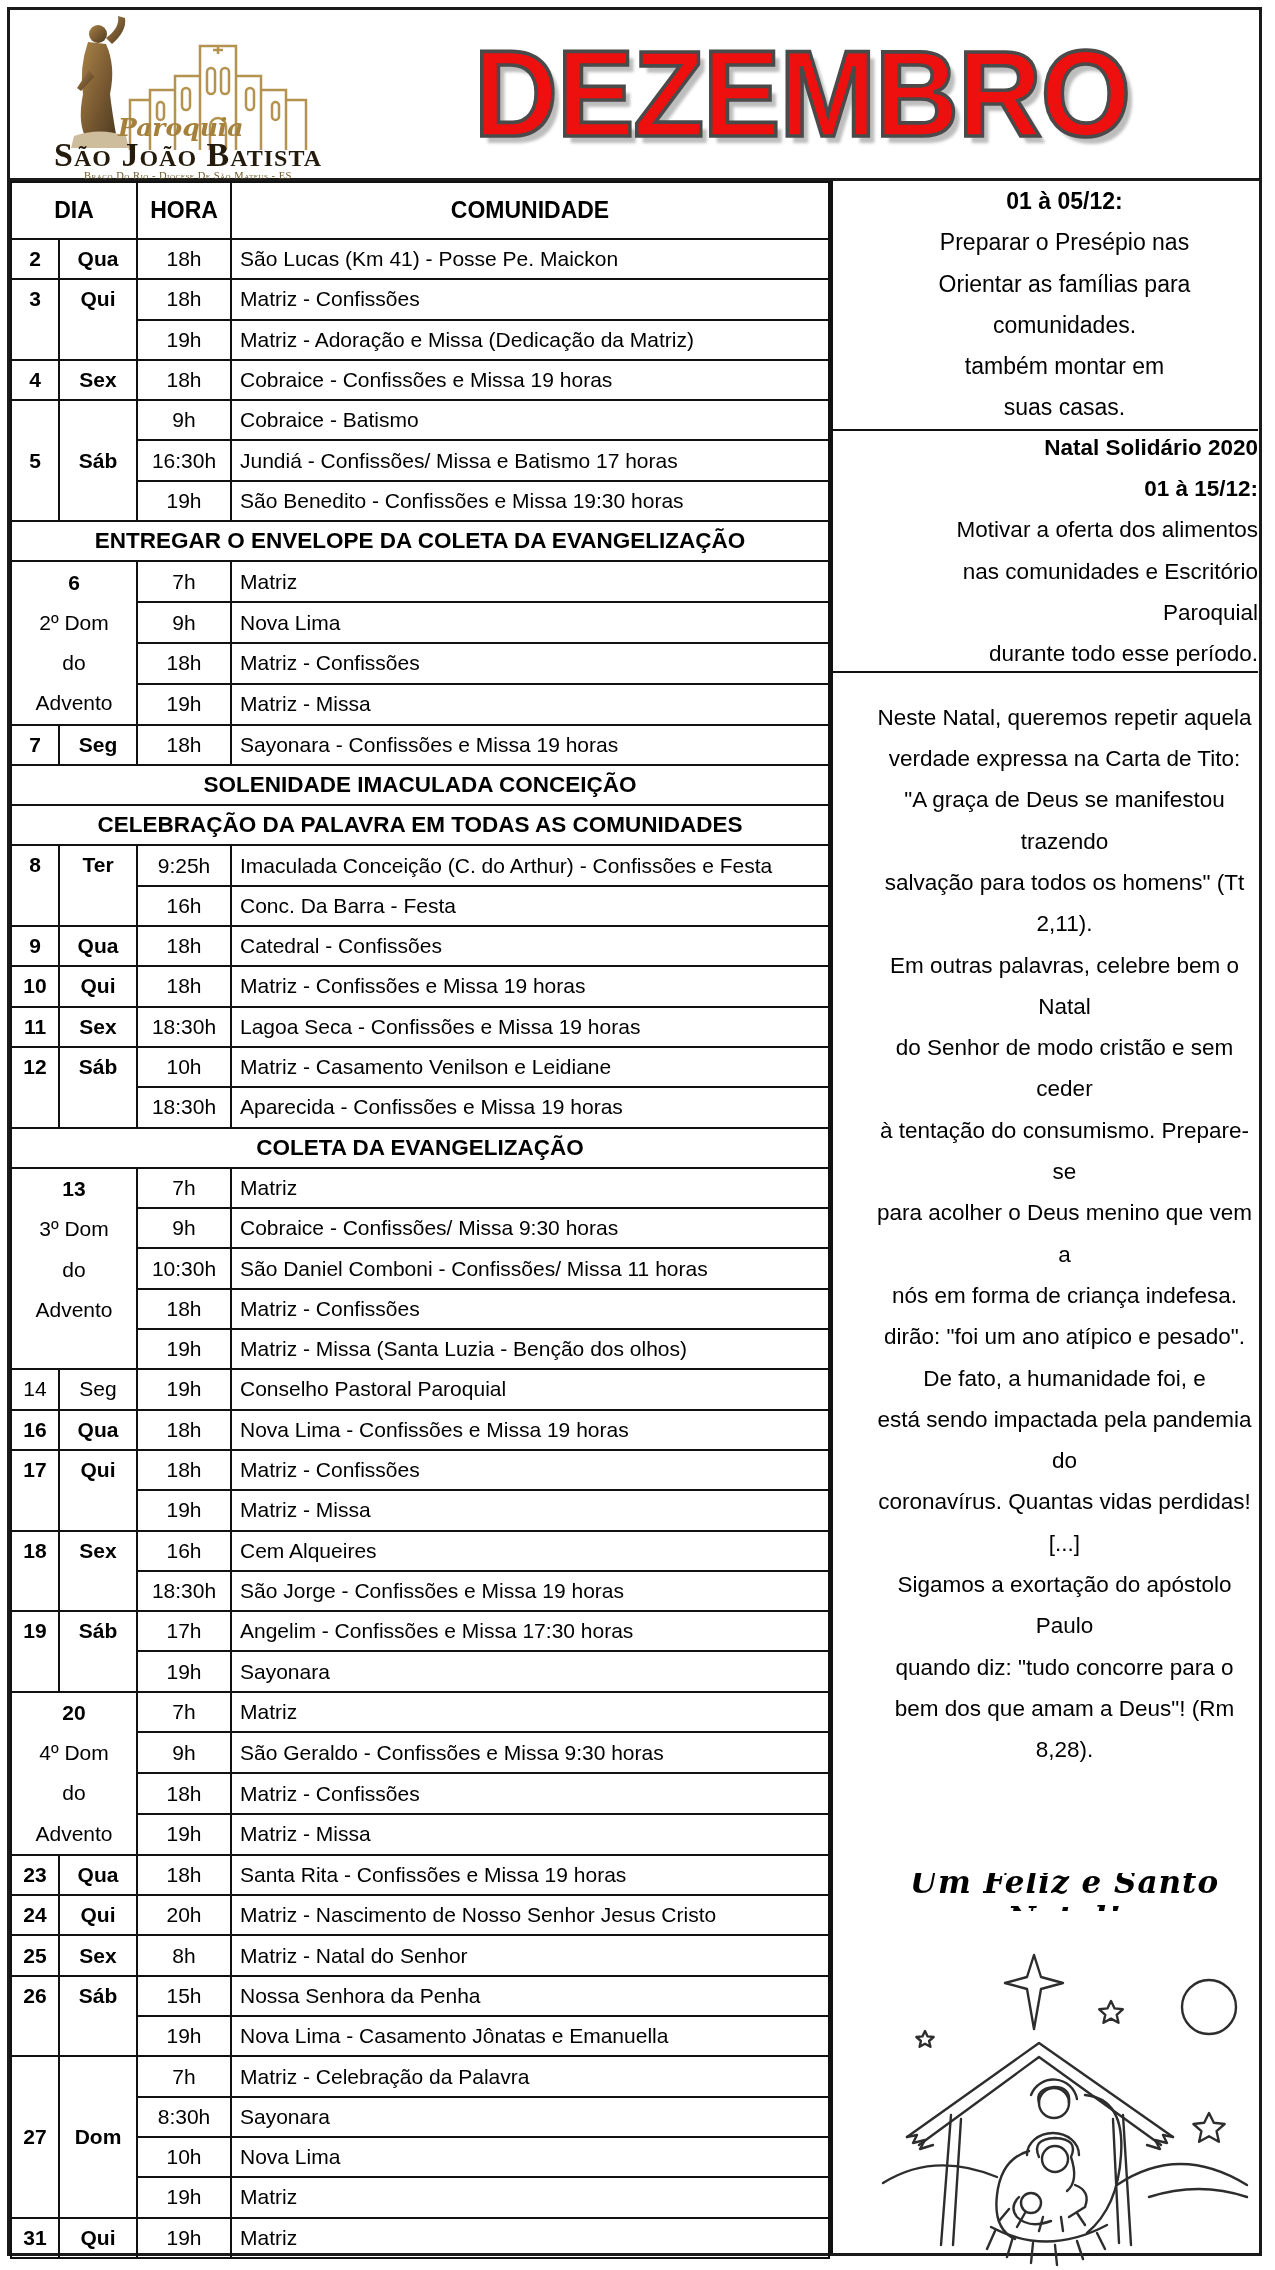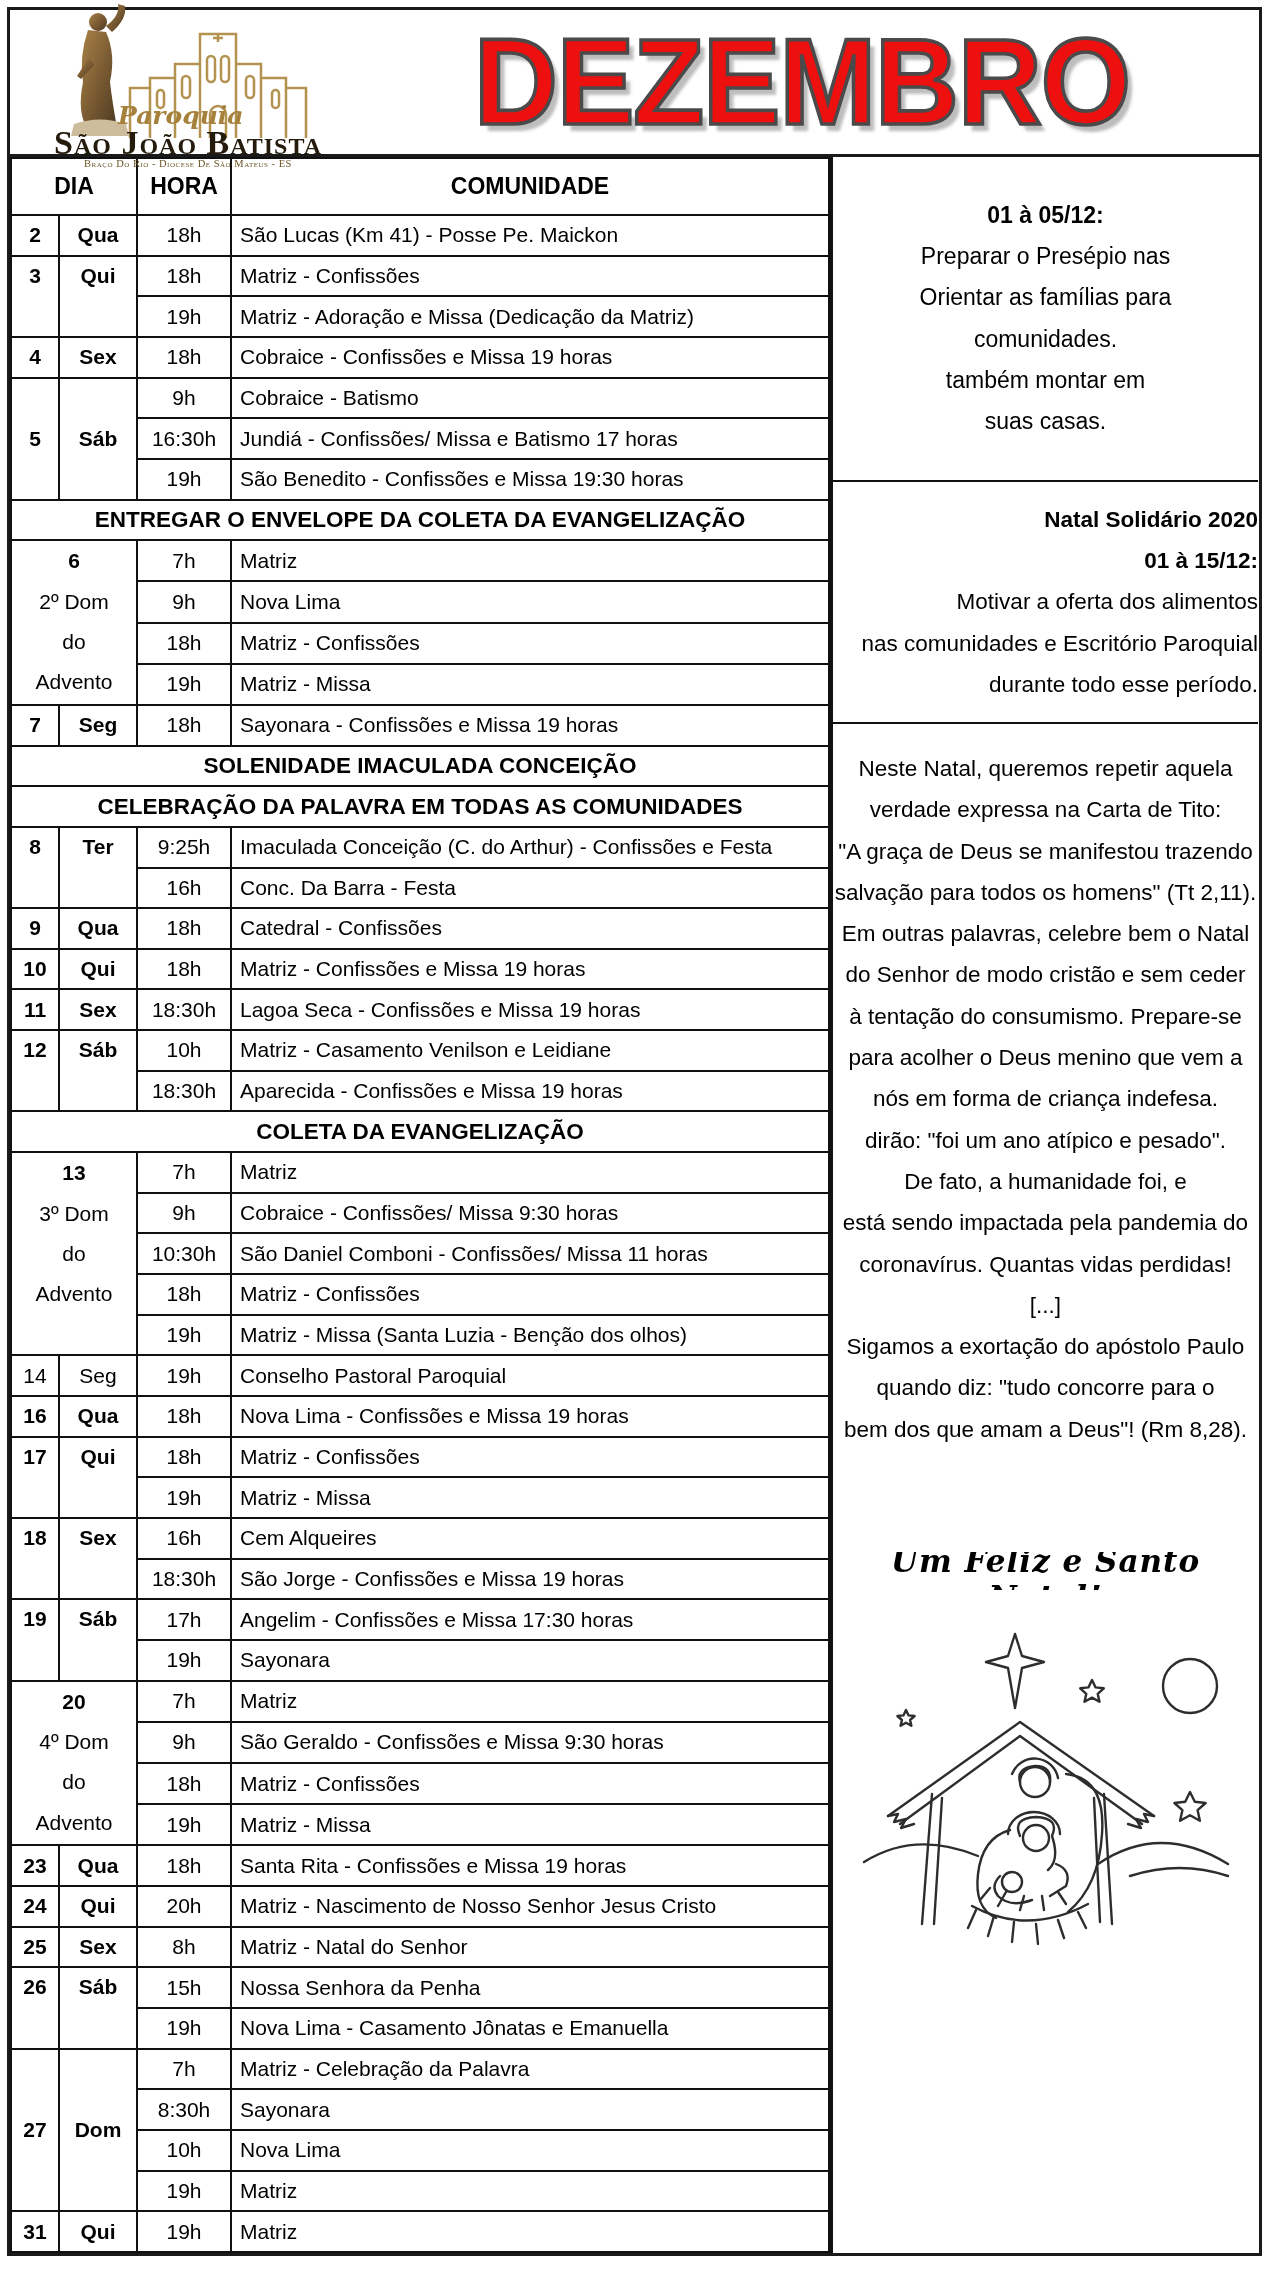--- a/index.html
+++ b/index.html
@@ -1,21 +1,21 @@
 <!DOCTYPE html>
 <html><head>
 <meta charset="utf-8">
 <style>
   html,body{margin:0;padding:0;background:#fff;}
   .page{position:relative;width:1275px;height:2270px;background:#fff;
         font-family:"Liberation Sans",sans-serif;color:#000;overflow:hidden;}
   .frame{position:absolute;left:7px;top:7px;width:1255px;height:2249px;
          border:3px solid #1a1a1a;box-sizing:border-box;display:flex;flex-direction:column;background:#fff;}
   
-  .hdr{height:144px;display:flex;align-items:center;flex:0 0 auto;}
+  .hdr{height:168px;display:flex;align-items:center;flex:0 0 auto;}
   .logo{position:relative;width:335px;height:168px;flex:0 0 auto;}
   .logo .paroquia{position:absolute;left:108px;top:103px;font-style:italic;font-weight:bold;
         color:#a5813c;font-size:25px;font-family:"DejaVu Serif",serif;}
   .logo .big-name{position:absolute;left:28px;top:126px;width:300px;text-align:center;
         font-family:"Liberation Serif",serif;font-variant:small-caps;font-weight:bold;
         font-size:34px;letter-spacing:1px;color:#241b0d;white-space:nowrap;}
   .logo .sub{position:absolute;left:28px;top:160px;width:300px;text-align:center;
         font-family:"Liberation Serif",serif;font-variant:small-caps;
         font-size:10.5px;color:#6b5526;letter-spacing:.5px;white-space:nowrap;}
   .title-wrap{flex:1;display:flex;align-items:center;justify-content:center;height:100%;}
@@ -36,21 +36,21 @@
   td.vtop{vertical-align:top;line-height:38px;}
   td.vmid{vertical-align:middle;}
   td.daygroup{vertical-align:top;}
   .dg-line{height:40.3px;display:flex;align-items:center;justify-content:center;font-size:21px;}
   .dg-line.b{font-weight:bold;}
   td.hora{text-align:center;font-size:21px;}
   td.com{text-align:left;font-size:21px;padding-left:8px;}
   td.section{text-align:center;font-weight:bold;font-size:22.5px;}
   
   .sidebar{width:428px;flex:0 0 auto;border-left:3px solid #111;display:flex;flex-direction:column;box-sizing:border-box;}
-  .sb-cell{box-sizing:border-box;}
+  .sb-cell{box-sizing:border-box;padding-left:38px;}
   .sb-a{height:325px;border-bottom:2px solid #111;display:flex;flex-direction:column;justify-content:center;text-align:center;}
   .sb-b{height:242px;border-bottom:2px solid #111;display:flex;flex-direction:column;justify-content:center;text-align:right;}
   .sb-c{flex:1;text-align:center;padding-top:24px;}
   .sb-ln{line-height:41.3px;font-size:22.5px;}
   .sb-a .sb-ln{font-size:23px;}
   .sb-title{font-weight:bold;}
   .attr{text-align:right;font-size:20px;padding-right:10px;line-height:41px;}
   .greet{margin-top:102px;height:38px;overflow:hidden;text-align:center;}
   .greet span{display:inline-block;font-family:"DejaVu Serif",serif;font-style:italic;font-weight:bold;
         font-size:31px;margin-top:-9px;letter-spacing:1px;}

